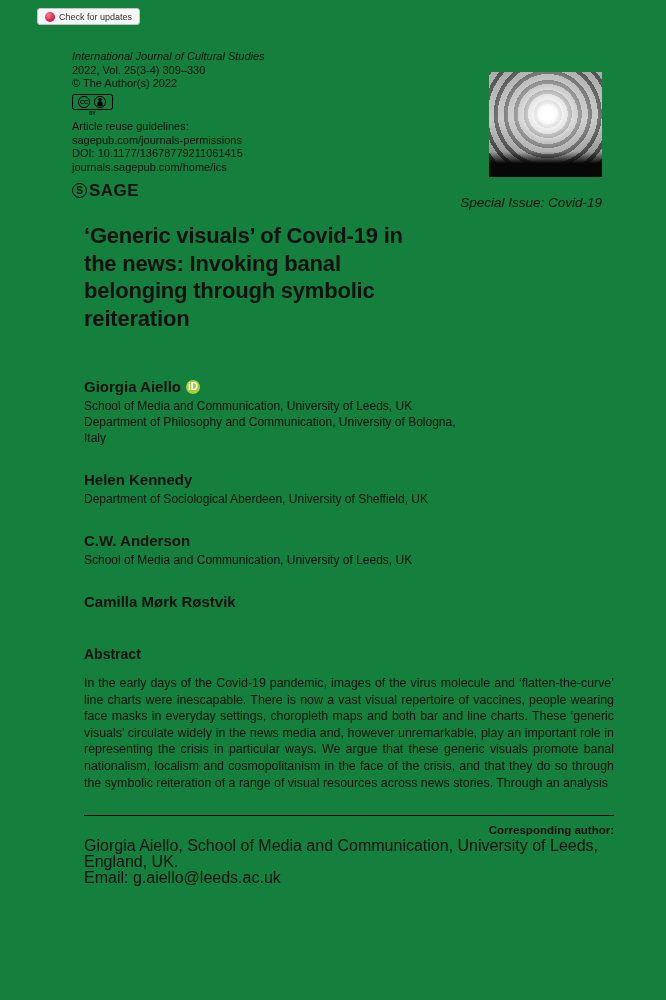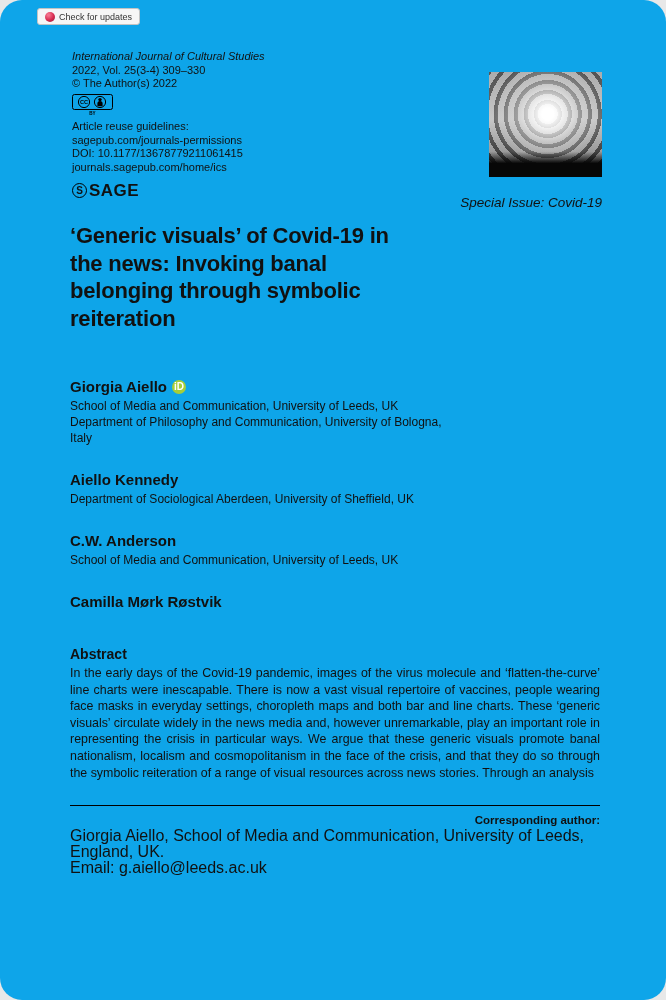--- a/index.html
+++ b/index.html
@@ -1,20 +1,20 @@
 <!DOCTYPE html>
 <html><head>
 <meta charset="utf-8">
 <style>
   * { margin:0; padding:0; box-sizing:border-box; }
   html,body { background:#e8e8e8; }
   body { font-family:"Liberation Sans", sans-serif; color:#111; }
   .page {
     position:relative; width:666px; height:1000px; margin:0 auto;
-    background:#0ea5e9; overflow:hidden;border-radius:22px;
+    background:#15803d; overflow:hidden;
   }
 
   
   .header { position:absolute; inset:0 0 auto 0; height:222px; }
 
   .check-badge {
     position:absolute; left:37px; top:8px; height:17px;
     display:inline-flex; align-items:center; gap:4px; padding:0 7px;
     background:#f6f6f6; border:1px solid #c3c3c3; border-radius:3px;
     font-size:9px; color:#333; cursor:pointer;
@@ -41,38 +41,38 @@
       repeating-radial-gradient(circle at 52% 40%, rgba(35,35,35,0.55) 0 4px, rgba(200,200,200,0.5) 4px 10px),
       linear-gradient(to bottom, #8f8f8f, #c6c6c6 45%, #6f6f6f 75%, #1c1c1c);
   }
 
   .special-issue {
     position:absolute; right:64px; top:195px;
     font-style:italic; font-size:13.5px;
   }
 
   
-  .content { position:absolute; top:222px; left:70px; width:530px; }
+  .content { position:absolute; top:222px; left:84px; width:530px; }
 
   .article-title {
     font-size:22px; font-weight:bold; line-height:1.25;
     max-width:352px; letter-spacing:-0.2px; margin-bottom:46px;
   }
 
   .author-block { margin-bottom:25px; }
   .author-name { font-size:15px; font-weight:bold; display:flex; align-items:center; gap:5px; margin-bottom:3px; }
   .orcid-icon {
     width:14px; height:14px; border-radius:50%; background:#A6CE39;
     color:#fff; font-size:10px; font-weight:bold;
     display:inline-flex; align-items:center; justify-content:center; cursor:pointer;
   }
   .affiliation { font-size:12px; line-height:16px; max-width:385px; }
 
   .abstract-section { margin-top:36px; }
-  .abstract-heading { font-size:14px; font-weight:bold; margin-bottom:3px; }
+  .abstract-heading { font-size:14px; font-weight:bold; margin-bottom:13px; }
   .abstract-text { font-size:12.4px; line-height:16.6px; text-align:justify; }
 
   .footer-rule { border:none; border-top:1px solid #000; margin:24px 0 6px 0; }
   .corr-heading { font-size:11.5px; font-weight:bold; line-height:16px;text-align:right; }
   .corr-line { font-size:16px; line-height:16px; }
 </style>
 </head>
 <body>
 
 <div class="page">
@@ -125,21 +125,21 @@
       <div class="author-name">
         <span>Giorgia Aiello</span>
         <span class="orcid-icon">iD</span>
       </div>
       <div class="affiliation">School of Media and Communication, University of Leeds, UK</div>
       <div class="affiliation">Department of Philosophy and Communication, University of Bologna, Italy</div>
     </div>
 
     <div class="author-block">
       <div class="author-name">
-        <span>Aiello Kennedy</span>
+        <span>Helen Kennedy</span>
       </div>
       <div class="affiliation">Department of Sociological Aberdeen, University of Sheffield, UK</div>
     </div>
 
     <div class="author-block">
       <div class="author-name">
         <span>C.W. Anderson</span>
       </div>
       <div class="affiliation">School of Media and Communication, University of Leeds, UK</div>
     </div>

